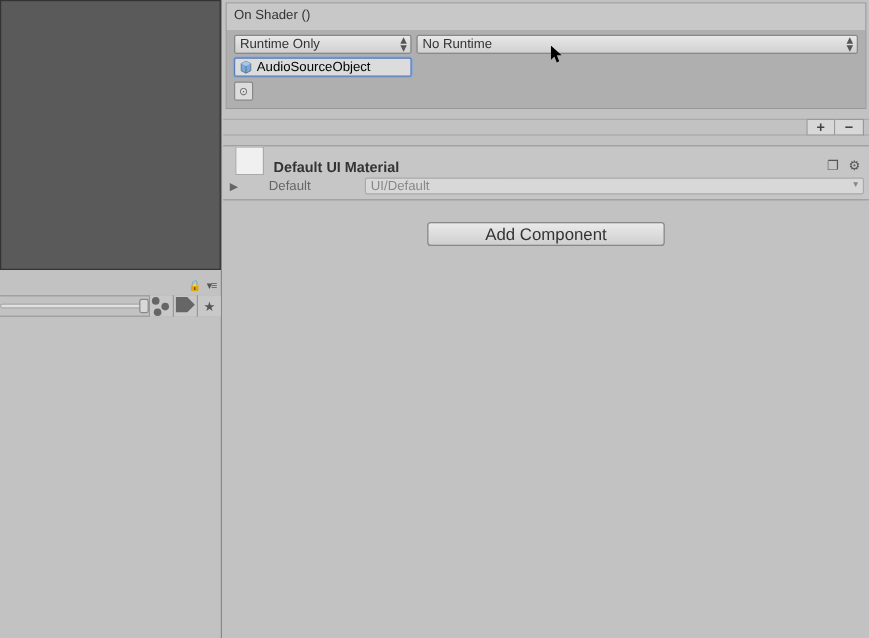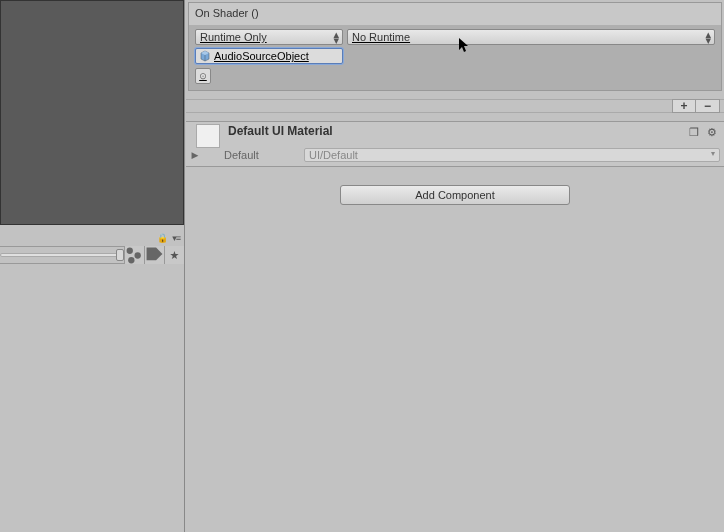--- a/index.html
+++ b/index.html
@@ -14,55 +14,55 @@
     
     .icon-row { position: absolute; top: 246px; width: 184px; height: 18px; display: flex; align-items: center; background: #c2c2c2; border-top: 1px solid #999; border-bottom: 1px solid #999; }
     .slider-track { flex: 1; height: 4px; background: #e0e0e0; border: 1px solid #aaa; border-radius: 2px; margin: 0 2px 0 0; position: relative; }
     .slider-handle { position: absolute; right: -3px; top: -5px; width: 8px; height: 12px; background: #d8d8d8; border: 1px solid #888; border-radius: 2px; }
     .icon-btn { width: 20px; height: 18px; background: #c8c8c8; border-left: 1px solid #999; display: flex; align-items: center; justify-content: center; cursor: pointer; color: #555; font-size: 11px; }
     
     .right-panel { position: absolute; left: 186px; top: 0; width: 538px; height: 532px; background: #c2c2c2; }
     
     .onclick-section { border: 1px solid #999; background: #c8c8c8; margin: 2px 2px 0 2px; }
     .onclick-header { height: 22px; padding: 4px 6px; color: #333; background: #c8c8c8; }
-    .onclick-body { padding: 4px 6px 6px 6px; background: #afafaf; text-decoration: underline; }
+    .onclick-body { padding: 4px 6px 6px 6px; background: #afafaf; }
     .onclick-row1 { display: flex; gap: 4px; margin-bottom: 3px; }
     .onclick-row2 { display: flex; gap: 4px; flex-direction: column; }
     
     .dropdown { height: 16px; background: linear-gradient(#e8e8e8, #d0d0d0); border: 1px solid #888; border-radius: 2px; display: flex; align-items: center; padding: 0 4px; cursor: pointer; position: relative; color: #333; }
     .dropdown.runtime { width: 148px; }
     .dropdown.func { flex: 1; }
     .dropdown-arrows { position: absolute; right: 3px; top: 1px; font-size: 8px; line-height: 6px; color: #555; display: flex; flex-direction: column; }
     
     .object-field { width: 148px; height: 16px; background: #dcdcdc; border: 1px solid #5a7db8; border-radius: 2px; display: flex; align-items: center; padding: 0 3px; cursor: pointer; box-shadow: 0 0 0 1px #88a8d8; }
     .cube-icon { width: 12px; height: 12px; margin-right: 3px; display: inline-block; }
     .cube-icon svg { width: 12px; height: 12px; }
     .object-picker { width: 16px; height: 16px; background: #dcdcdc; border: 1px solid #888; border-radius: 2px; display: flex; align-items: center; justify-content: center; cursor: pointer; color: #666; font-size: 9px; margin-left: 0; }
     
     .below-strip { height: 8px; background: #c2c2c2; }
     
     .add-remove-bar { height: 14px; display: flex; justify-content: flex-end; align-items: center; padding-right: 4px; gap: 0; background: #c2c2c2; border-top: 1px solid #aaa; border-bottom: 1px solid #aaa; }
     .plus-minus-btn { width: 24px; height: 14px; background: #d8d8d8; border: 1px solid #999; display: flex; align-items: center; justify-content: center; cursor: pointer; font-size: 12px; color: #444; font-weight: bold; }
     .plus-minus-btn + .plus-minus-btn { border-left: none; }
     
     .material-section { background: #c6c6c6; padding: 0; border-top: 1px solid #999; border-bottom: 1px solid #999; }
-    .material-header { display: flex; align-items: flex-start; height: 26px; padding: 2px 4px; }
+    .material-header { display: flex; align-items: flex-end; height: 26px; padding: 2px 4px; }
     .material-preview { width: 24px; height: 24px; background: #f0f0f0; border: 1px solid #aaa; margin-right: 8px; margin-left: 6px; }
     .material-title { flex: 1; font-size: 12px; color: #333; font-weight: bold; }
     .material-icons { display: flex; gap: 2px; }
     .mat-icon { width: 16px; height: 16px; cursor: pointer; color: #555; display: flex; align-items: center; justify-content: center; }
     
     .shader-row { display: flex; align-items: center; height: 18px; padding: 0 4px 4px 4px; }
     .expand-arrow { width: 10px; font-size: 9px; color: #666; cursor: pointer; text-align: center; }
     .shader-label { width: 80px; margin-left: 24px; color: #666; font-size: 11px; }
     .shader-dropdown { flex: 1; height: 14px; background: #d8d8d8; border: 1px solid #aaa; border-radius: 2px; display: flex; align-items: flex-start; padding: 0 4px; color: #888; font-size: 10px; cursor: pointer; position: relative; }
     .shader-dd-arrow { position: absolute; right: 4px; font-size: 8px; }
     
     .add-component-area { padding: 18px 0; display: flex; justify-content: center; }
-    .add-component-btn { width: 230px; height: 20px; background: linear-gradient(#eaeaea, #cfcfcf); border: 1px solid #888; border-radius: 3px; cursor: pointer; color: #333; font-size: 11px; }
+    .add-component-btn { width: 198px; height: 20px; background: linear-gradient(#eaeaea, #cfcfcf); border: 1px solid #888; border-radius: 3px; cursor: pointer; color: #333; font-size: 14px; }
     
     .cursor { position: absolute; left: 459px; top: 38px; width: 12px; height: 16px; z-index: 100; pointer-events: none; }
     .cursor svg { width: 12px; height: 16px; }
   </style>
 </head>
 <body>
 
 <div class="left-panel">
   <div class="preview-area"></div>
   <div class="toolbar-row">

